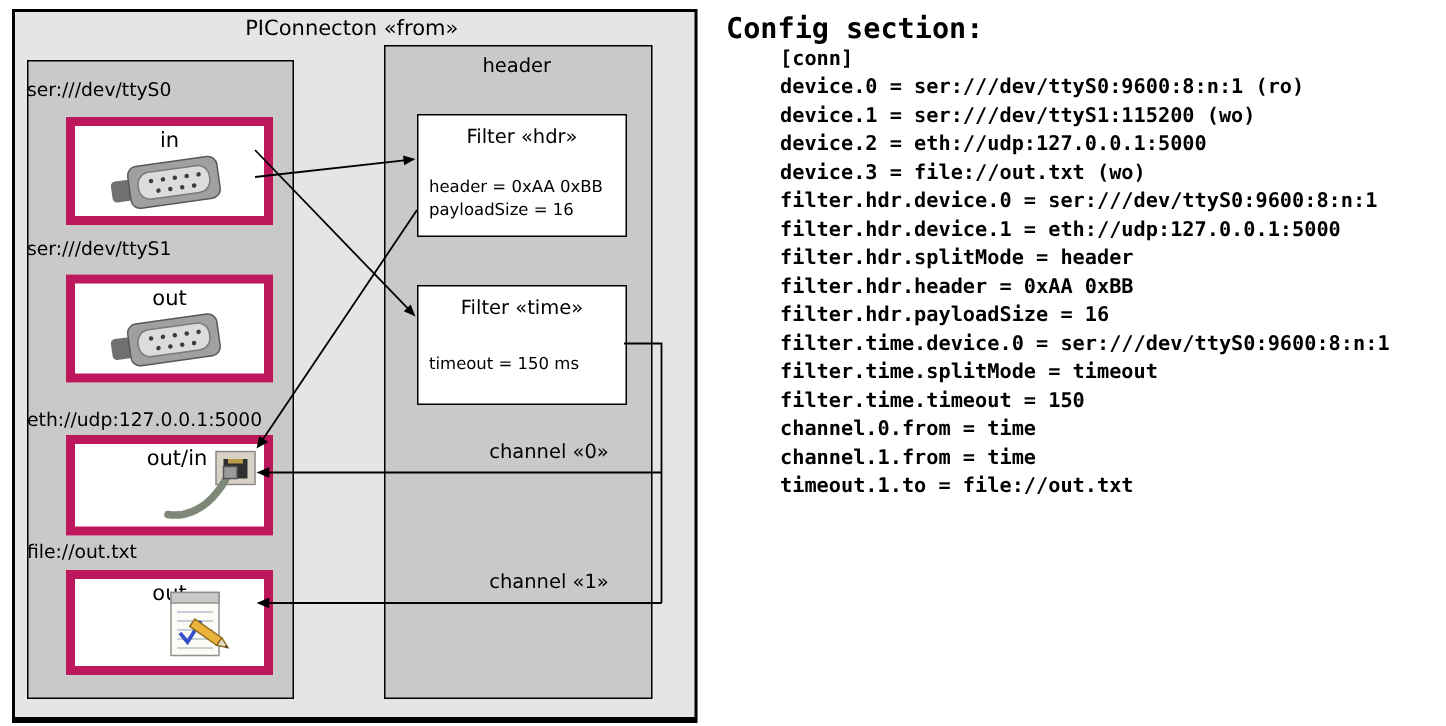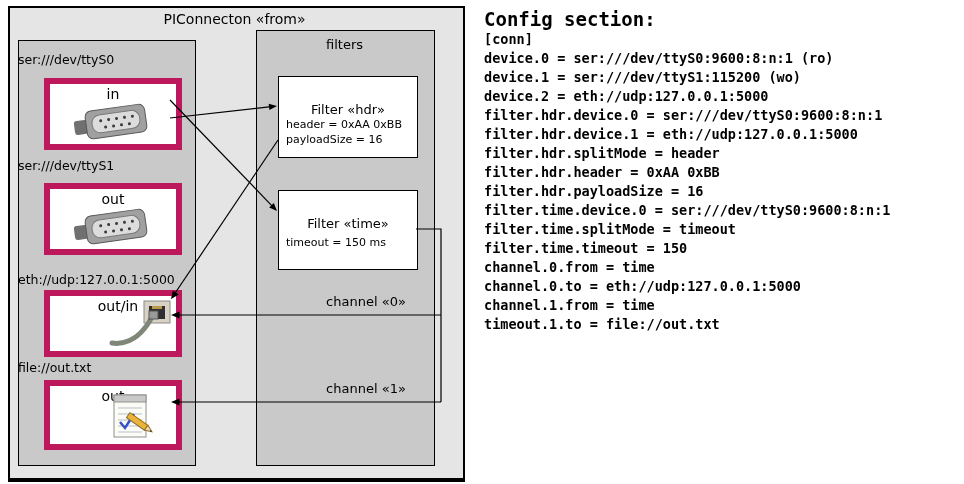--- a/index.html
+++ b/index.html
@@ -23,45 +23,45 @@
   .filters-panel { left: 256px; top: 30px; width: 177px; height: 434px; }
   .filters-title { left: 256px; top: 37px; width: 177px; text-align: center; font-size: 13px; }
 
   .dev-label { left: 18px; width: 176px; text-align: left; font-size: 12.5px; }
   .dev-box { left: 44px; width: 126px; background: #fff; border: 6px solid #be185d; position: absolute; }
   .dir { position: absolute; top: 2px; left: 0; right: 0; text-align: center; font-size: 14px; }
   .dir-left { text-align: center; padding-left: 10px; }
   .dev-icon { position: absolute; }
 
   .filter-box { left: 278px; width: 138px; background: #fff; border: 1px solid #000; position: absolute; }
-  .filter-title { position: absolute; top: 25px; left: 0; right: 0; text-align: center; font-size: 13px; }
+  .filter-title { position: absolute; top: 7px; left: 0; right: 0; text-align: center; font-size: 13px; }
   .filter-param { position: absolute; left: 7px; font-size: 11px; line-height: 15px; white-space: pre; }
 
   .channel-label { left: 300px; width: 132px; text-align: center; font-size: 13px; }
 
   .wires { left: 0; top: 0; pointer-events: none; }
 
   
   .config {
     left: 484px; top: 8px; width: 478px;
     font-family: "DejaVu Sans Mono", "Liberation Mono", monospace;
     font-weight: bold;
   }
   .config-heading { font-size: 19px; margin-bottom: 0; }
-  .config-line { font-size: 13.5px; line-height: 19px; white-space: pre; }
+  .config-line { font-size: 13.5px; line-height: 19px; white-space: pre; margin-left: 36px; }
 </style>
 </head>
 <body>
 
 <div class="abs outer-box"></div>
 <div class="abs outer-title">PIConnecton «from»</div>
 
 <div class="abs panel devices-panel"></div>
 <div class="abs panel filters-panel"></div>
-<div class="abs filters-title">filters</div>
+<div class="abs filters-title">header</div>
 
 <div class="abs dev-label" style="top:52px">ser:///dev/ttyS0</div>
 <div class="dev-box" style="top:78px;height:60px">
   <span class="dir">in</span>
   <svg class="dev-icon" style="left:50%;bottom:1px;transform:translateX(-50%)" width="90" height="42" viewBox="0 0 90 42">
     <g transform="rotate(-8 45 21)">
       <rect x="6" y="15" width="14" height="14" rx="3" fill="#707070"></rect>
       <rect x="18" y="7" width="60" height="28" rx="6" fill="#a0a0a0" stroke="#585858"></rect>
       <rect x="24" y="12" width="48" height="18" rx="8" fill="#dcdcdc" stroke="#7a7a7a"></rect>
       <circle cx="33" cy="18" r="1.5" fill="#3c3c3c"></circle>
@@ -162,26 +162,26 @@
   </g>
 </svg>
 
 <div class="abs config">
   <div class="config-heading">Config section:</div>
   <div>
     <div class="config-line">[conn]</div>
     <div class="config-line">device.0 = ser:///dev/ttyS0:9600:8:n:1 (ro)</div>
     <div class="config-line">device.1 = ser:///dev/ttyS1:115200 (wo)</div>
     <div class="config-line">device.2 = eth://udp:127.0.0.1:5000</div>
+    <div class="config-line">device.3 = file://out.txt (wo)</div>
     <div class="config-line">filter.hdr.device.0 = ser:///dev/ttyS0:9600:8:n:1</div>
     <div class="config-line">filter.hdr.device.1 = eth://udp:127.0.0.1:5000</div>
     <div class="config-line">filter.hdr.splitMode = header</div>
     <div class="config-line">filter.hdr.header = 0xAA 0xBB</div>
     <div class="config-line">filter.hdr.payloadSize = 16</div>
     <div class="config-line">filter.time.device.0 = ser:///dev/ttyS0:9600:8:n:1</div>
     <div class="config-line">filter.time.splitMode = timeout</div>
     <div class="config-line">filter.time.timeout = 150</div>
     <div class="config-line">channel.0.from = time</div>
-    <div class="config-line">channel.0.to = eth://udp:127.0.0.1:5000</div>
     <div class="config-line">channel.1.from = time</div>
     <div class="config-line">timeout.1.to = file://out.txt</div>
   </div>
 </div>
 
 </body></html>

